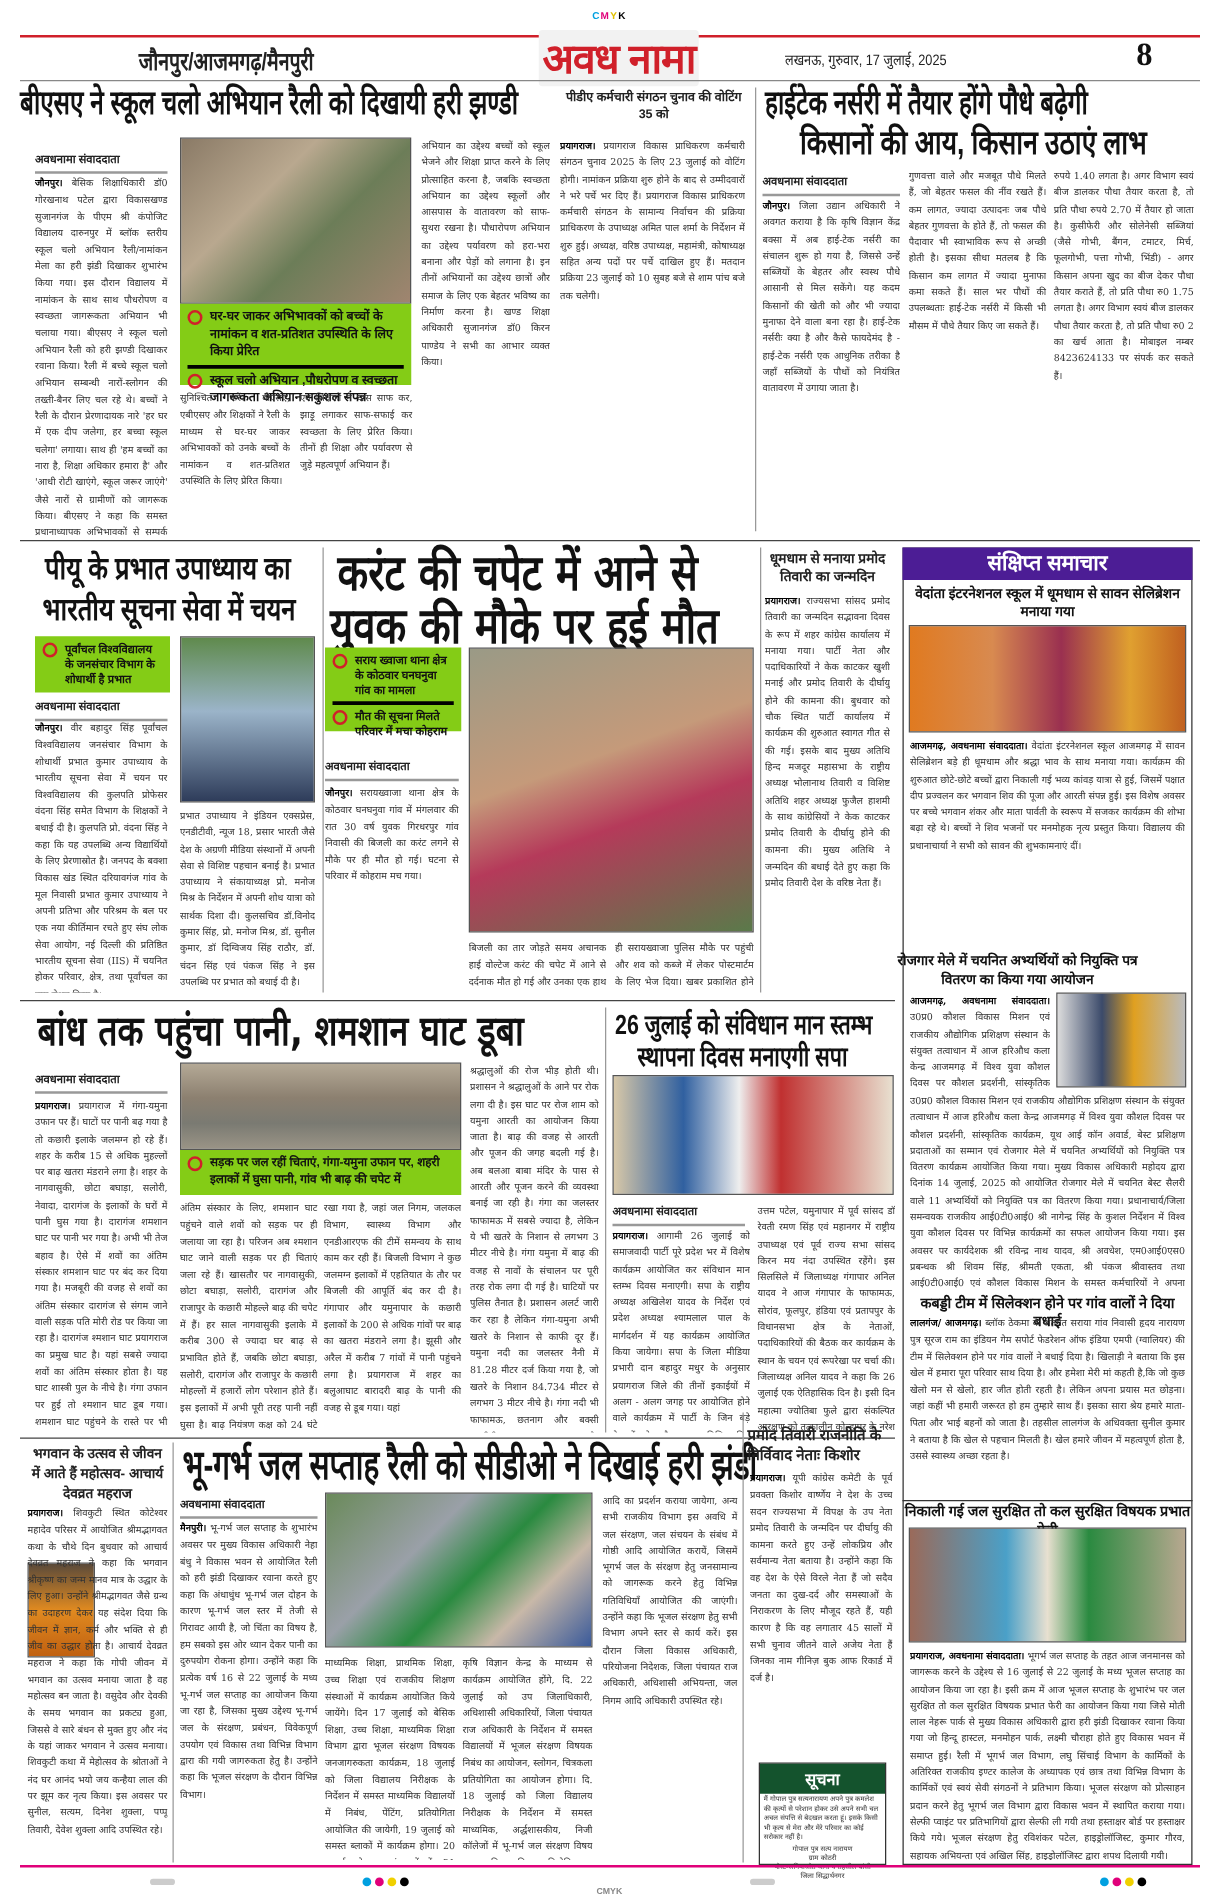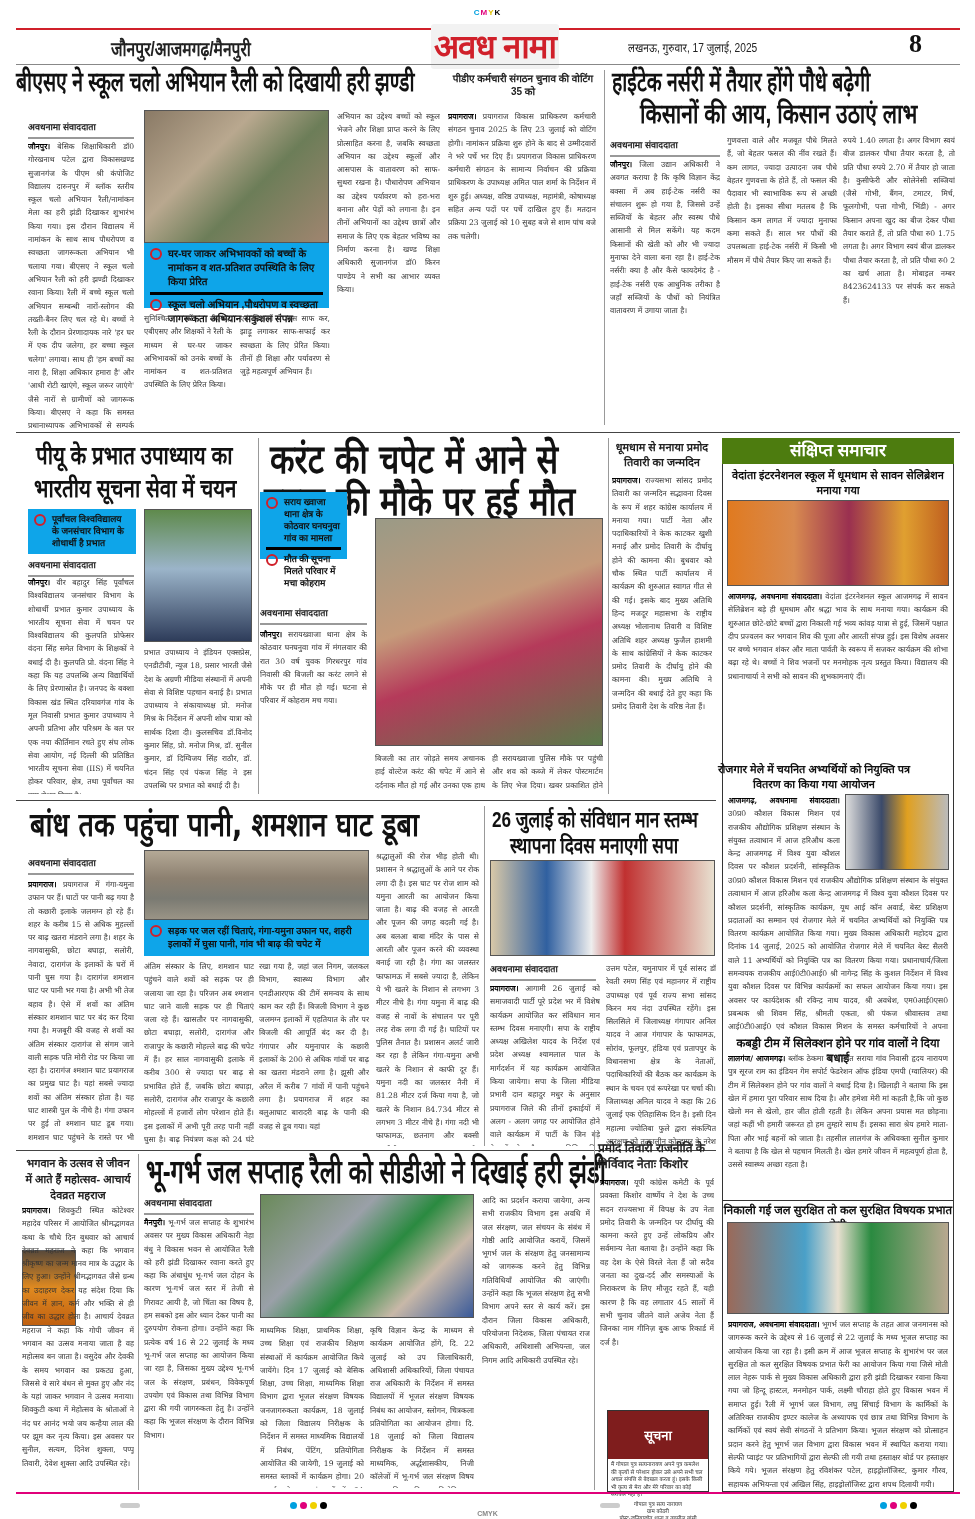--- a/index.html
+++ b/index.html
@@ -11,30 +11,30 @@
 .mast{left:16px;top:31px;width:944px;height:32px}
 .mast .edition{position:absolute;left:95px;top:4px;font:bold 20px "Liberation Sans",sans-serif;color:#222;transform:scaleX(.78);transform-origin:left}
 .mast .logo{position:absolute;left:415px;top:-7px;width:128px;height:45px;background:#f2f2f2;border-radius:3px;text-align:center;font:900 33px "Liberation Sans",sans-serif;color:#d0202a;line-height:45px;letter-spacing:-1px}
 .mast .dateline{position:absolute;left:612px;top:8px;font:12px "Liberation Sans",sans-serif;color:#222;transform:scaleX(.85);transform-origin:left}
 .mast .pageno{position:absolute;left:893px;top:-2px;font:bold 26px "Liberation Serif",serif;color:#111}
 .hl{font-family:"Liberation Sans",sans-serif;font-weight:900;color:#111;line-height:1.05;white-space:nowrap;transform-origin:left top}
 .byline{font:bold 9px "Liberation Sans",sans-serif;color:#222;border-bottom:2px solid #999;padding-bottom:4px}
 .txt{font-size:7.6px;line-height:13.3px;text-align:justify;color:#333;overflow:hidden}
 .txt b{color:#000}
 .photo{background:linear-gradient(135deg,#8a7a66,#b9a88f 35%,#6c7d58 60%,#a08570);border:1px solid #555}
-.hlbox{background:#0ea5e9;padding:4px 6px}
+.hlbox{background:#84cc16;padding:4px 6px}
 .hlbox .pt{display:flex;gap:6px;align-items:flex-start;font:bold 10px "Liberation Sans",sans-serif;color:#111;line-height:14px}
 .hlbox .pt+ .pt{border-top:3px solid #000000;margin-top:3px;padding-top:3px}
 .ring{flex:none;width:12px;height:12px;border:2.5px solid #d0202a;border-radius:50%;margin-top:1px}
 .vrule{width:1px;background:#999}
 .hrule{height:1px;background:#444}
 .boxed{border:1px solid #333}
-.redbar{background:#4d7c0f;color:#fff;text-align:center;font:900 17px "Liberation Sans",sans-serif}
+.redbar{background:#4c1d95;color:#fff;text-align:center;font:900 17px "Liberation Sans",sans-serif}
 .subhl{font:bold 11px "Liberation Sans",sans-serif;color:#111;text-align:center;line-height:15px}
-.suchna-h{background:#7f1d1d;color:#fff;text-align:center;font:bold 13px "Liberation Sans",sans-serif;padding:15px 0}
+.suchna-h{background:#14532d;color:#fff;text-align:center;font:bold 13px "Liberation Sans",sans-serif;padding:3px 0}
 .foot-line{left:16px;width:944px;height:2px;background:#e0007a;top:1492px}
 .reg{top:1502px;display:flex;gap:3px}
 .reg i{display:block;width:7px;height:7px;border-radius:50%}
 .regbar{top:1503px;width:20px;height:5px;background:#ccc;border-radius:3px}
 </style>
 </head>
 <body>
 
 <div class="abs cmyk-top">
   <span>C</span><span>M</span><span>Y</span><span>K</span>
@@ -89,21 +89,21 @@
     </div>
 </div>
 <div class="abs byline" style="left:28px;top:558px;width:106px">अवधनामा संवाददाता</div>
 <div class="abs txt" style="left:28px;top:576px;width:106px;height:218px"><b>जौनपुर।</b> <span>वीर बहादुर सिंह पूर्वांचल विश्वविद्यालय जनसंचार विभाग के शोधार्थी प्रभात कुमार उपाध्याय के भारतीय सूचना सेवा में चयन पर विश्वविद्यालय की कुलपति प्रोफेसर वंदना सिंह समेत विभाग के शिक्षकों ने बधाई दी है। कुलपति प्रो. वंदना सिंह ने कहा कि यह उपलब्धि अन्य विद्यार्थियों के लिए प्रेरणास्रोत है। जनपद के बक्शा विकास खंड स्थित दरियावगंज गांव के मूल निवासी प्रभात कुमार उपाध्याय ने अपनी प्रतिभा और परिश्रम के बल पर एक नया कीर्तिमान रचते हुए संघ लोक सेवा आयोग, नई दिल्ली की प्रतिष्ठित भारतीय सूचना सेवा (IIS) में चयनित होकर परिवार, क्षेत्र, तथा पूर्वांचल का नाम रोशन किया है।</span></div>
 <div class="abs photo" style="left:144px;top:509px;width:108px;height:133px;background:linear-gradient(180deg,#5f8a4c,#9bb4c9 45%,#2e3c5a)"></div>
 <div class="abs txt" style="left:144px;top:646px;width:108px;height:148px">प्रभात उपाध्याय ने इंडियन एक्सप्रेस, एनडीटीवी, न्यूज 18, प्रसार भारती जैसे देश के अग्रणी मीडिया संस्थानों में अपनी सेवा से विशिष्ट पहचान बनाई है। प्रभात उपाध्याय ने संकायाध्यक्ष प्रो. मनोज मिश्र के निर्देशन में अपनी शोध यात्रा को सार्थक दिशा दी। कुलसचिव डॉ.विनोद कुमार सिंह, प्रो. मनोज मिश्र, डॉ. सुनील कुमार, डॉ दिग्विजय सिंह राठौर, डॉ. चंदन सिंह एवं पंकज सिंह ने इस उपलब्धि पर प्रभात को बधाई दी है।</div>
 <div class="abs vrule" style="left:258px;top:438px;height:356px"></div>
 
 <div class="abs hl" style="left:270px;top:438px;font-size:40px;transform:scaleX(.8);font-family:'DejaVu Sans',sans-serif;font-weight:bold">करंट की चपेट में आने से</div>
 <div class="abs hl" style="left:264px;top:480px;font-size:40px;transform:scaleX(.8);font-family:'DejaVu Sans',sans-serif;font-weight:bold">युवक की मौके पर हुई मौत</div>
-<div class="abs hlbox" style="left:260px;top:492px;width:87px;height:67px">
+<div class="abs hlbox" style="left:260px;top:518px;width:109px;height:67px">
   <div class="pt" style="font-size:9px;line-height:12px">
       <span class="ring"></span>
       <span>सराय ख्वाजा थाना क्षेत्र के कोठवार घनघनुवा गांव का मामला</span>
     </div>
   <div class="pt" style="font-size:9px;line-height:12px">
       <span class="ring"></span>
       <span>मौत की सूचना मिलते परिवार में मचा कोहराम</span>
     </div>
 </div>
 <div class="abs photo" style="left:375px;top:518px;width:228px;height:228px;background:linear-gradient(160deg,#9a9a86,#c59a7a 40%,#b53a5a 60%,#5a7a4a)"></div>

